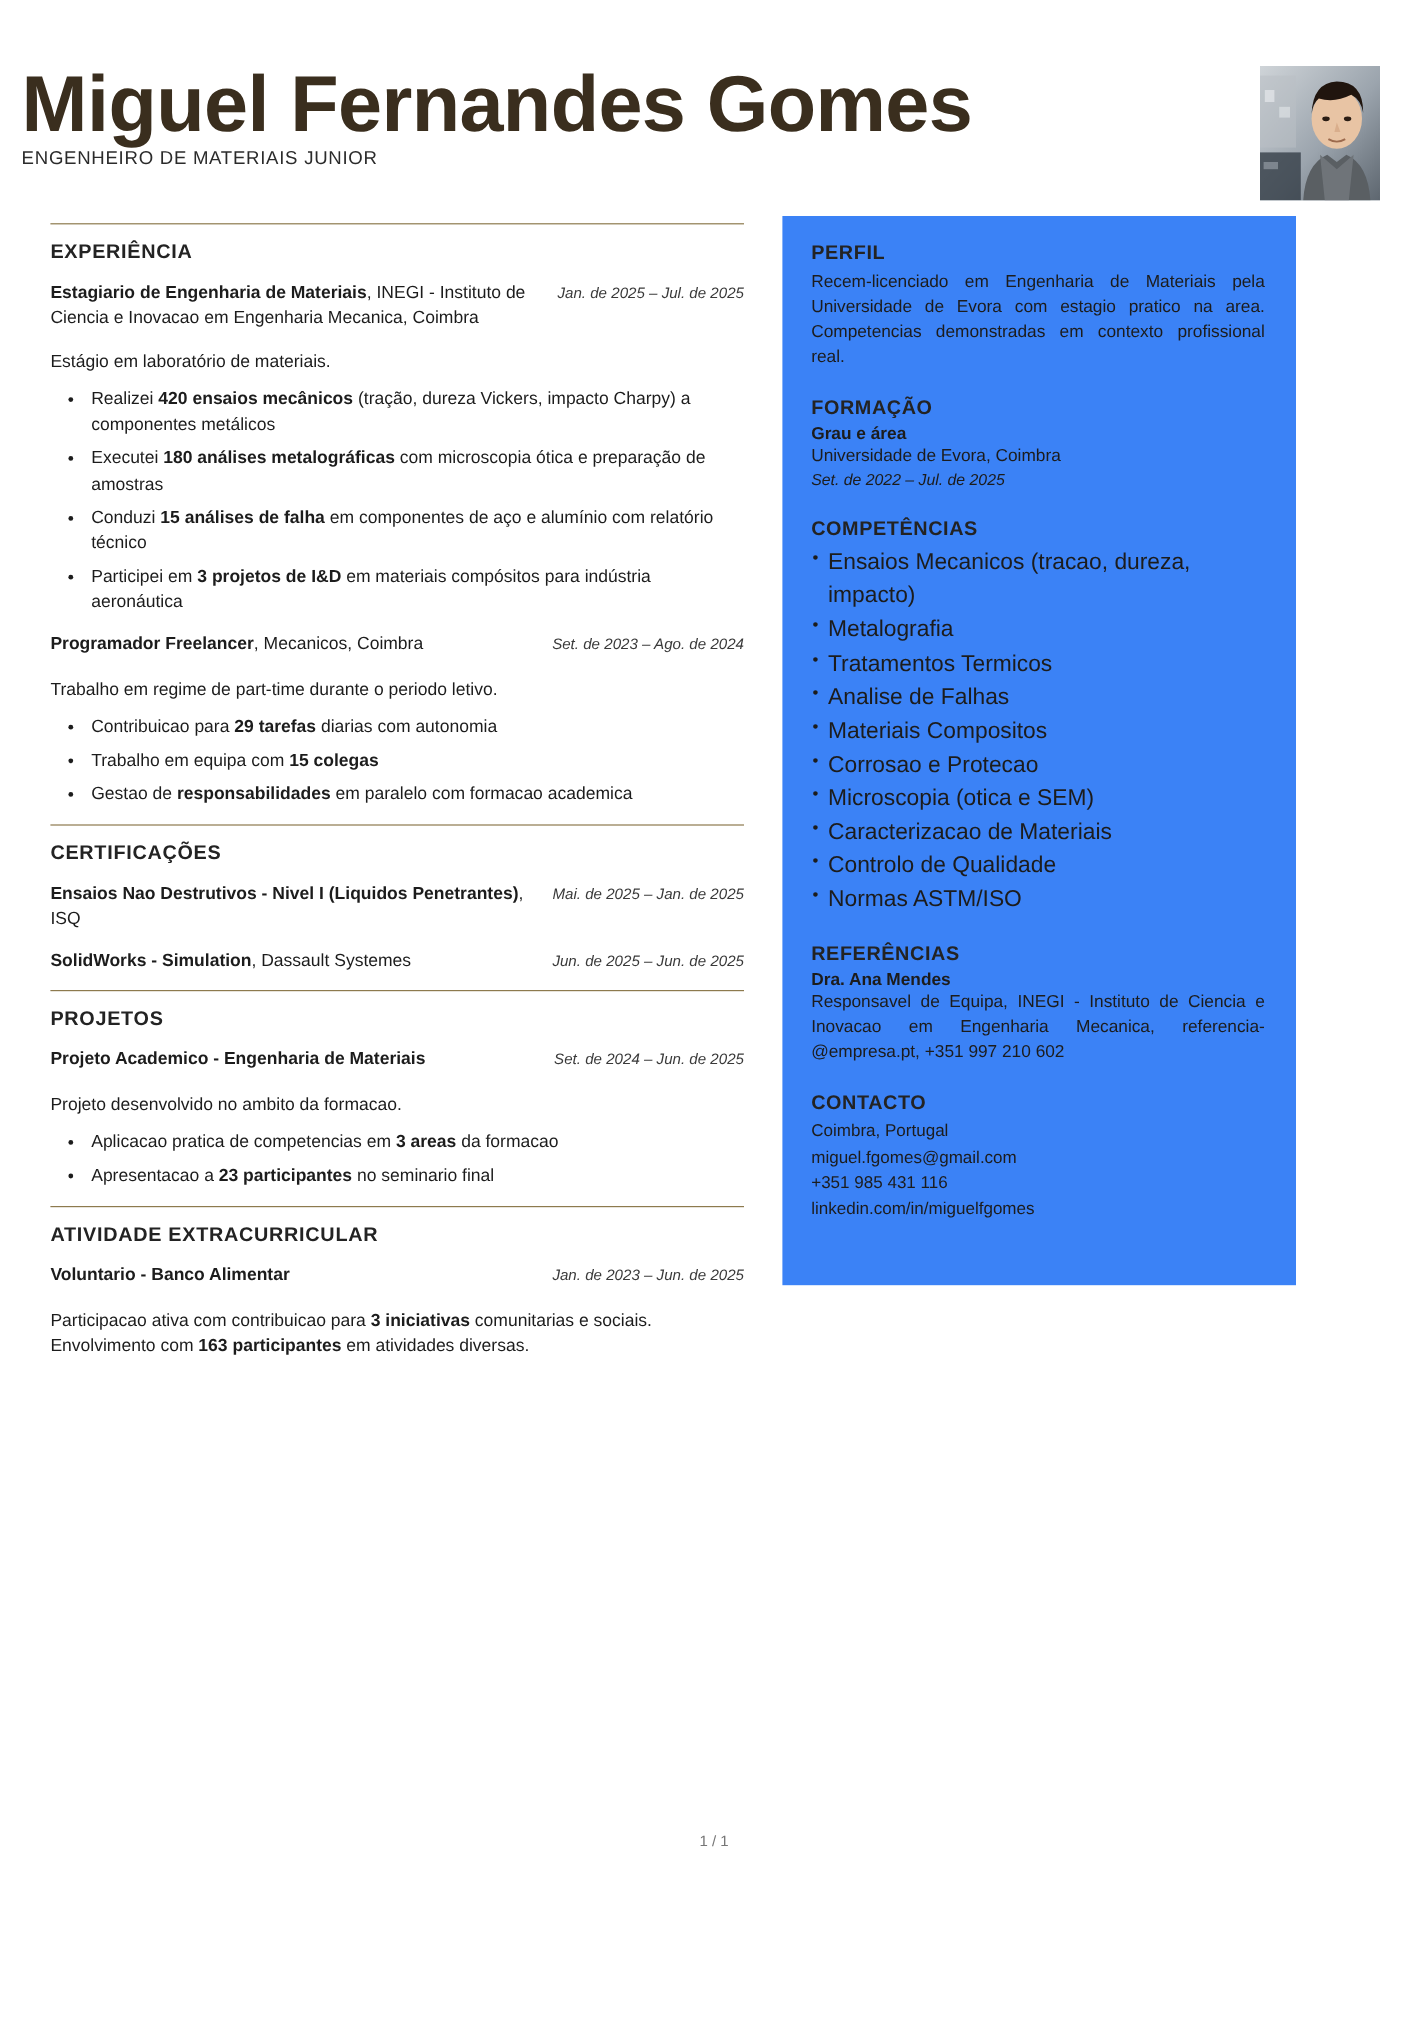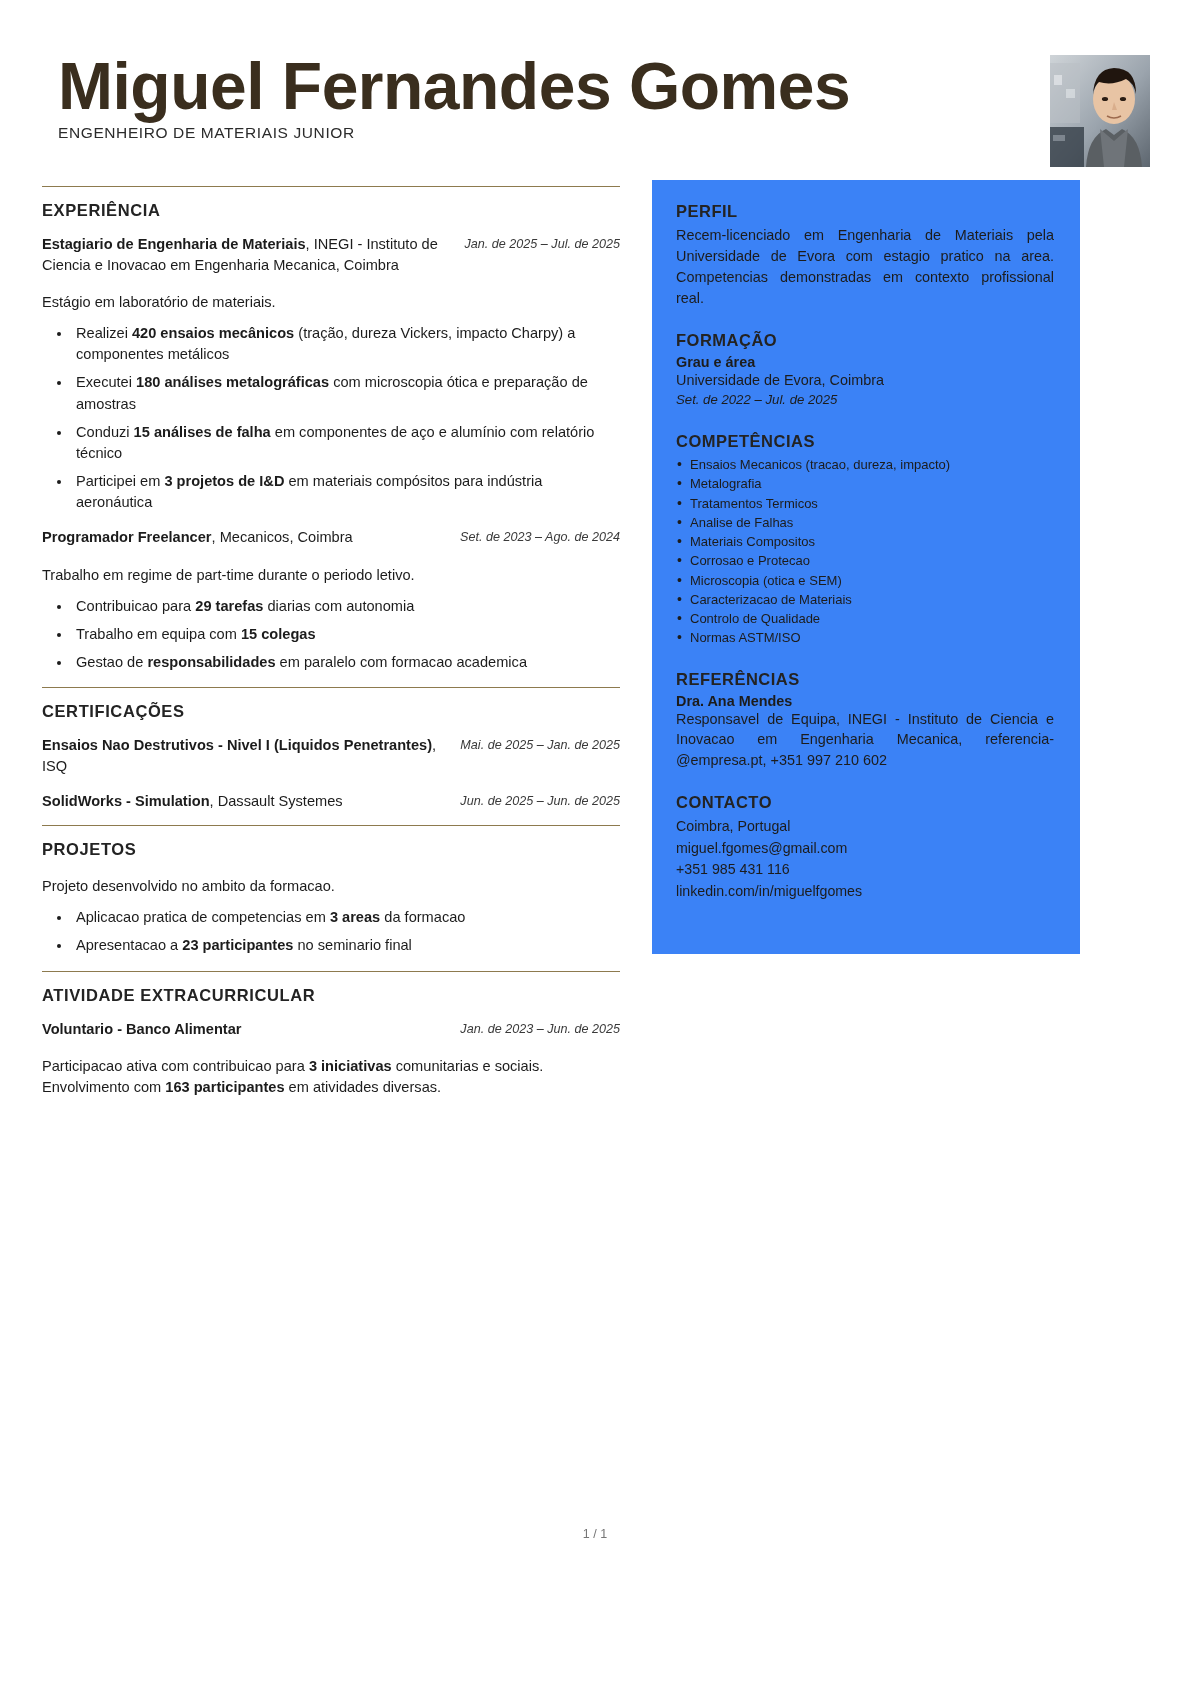--- a/index.html
+++ b/index.html
@@ -8,21 +8,21 @@
     width: 1190px; height: 1683px;
     background: #ffffff;
     font-family: "Liberation Sans", sans-serif;
     color: #1c1c1c;
     position: relative;
     overflow: hidden;
   }
   .page { position: relative; width: 1190px; height: 1683px; padding: 0; }
 
   
-  .header { position: relative; padding: 55px 40px 0 58px; height: 180px; }
+  .header { position: relative; padding: 55px 40px 0 18px; height: 180px; }
   .name {
     font-size: 66px;
     line-height: 0.96;
     font-weight: bold;
     letter-spacing: -0.5px;
     color: #3a2e1e;
     margin: 0;
     white-space: nowrap;
   }
   .subtitle {
@@ -71,21 +71,21 @@
   .side-sec { margin-bottom: 22px; }
   .side-title {
     font-size: 16.5px; font-weight: bold; letter-spacing: 0.5px;
     color: #232323; margin-bottom: 4px;
   }
   .side-text { font-size: 14.4px; line-height: 1.45; text-align: justify; }
   .side-sub { font-size: 14.4px; font-weight: bold; margin-top: 2px; }
   .side-line { font-size: 14.4px; line-height: 1.45; }
   .side-date { font-size: 13.2px; font-style: italic; line-height: 1.5; }
   ul.side-list { list-style: none; margin: 2px 0 0 0; padding: 0; }
-  ul.side-list li { font-size: 13px; line-height: 1.48; padding-left: 14px; position: relative; }
+  ul.side-list li { font-size: 19px; line-height: 1.48; padding-left: 14px; position: relative; }
   ul.side-list li::before {
     content: "•"; position: absolute; left: 1px; top: -1px; font-size: 14px;
   }
   .contact-line { font-size: 14.2px; line-height: 1.52; }
 
   
   .footer {
     position: absolute; left: 0; right: 0; bottom: 142px;
     text-align: center; font-size: 12.5px; color: #767676;
   }
@@ -186,20 +186,26 @@
             <div class="entry-date">Jun. de 2025 – Jun. de 2025</div>
           </div>
         </div>
       </div>
 
       <div class="sec">
         <div class="sec-rule"></div>
         <div class="sec-title">PROJETOS</div>
 
         <div class="entry">
+          <div class="entry-head">
+            <div class="entry-main">
+              <b>Projeto Academico - Engenharia de Materiais</b><span></span>
+            </div>
+            <div class="entry-date">Set. de 2024 – Jun. de 2025</div>
+          </div>
           <div class="entry-desc">Projeto desenvolvido no ambito da formacao.</div>
           <ul class="bullets">
             <li><span>Aplicacao pratica de competencias em </span><b>3 areas</b><span> da formacao</span></li>
             <li><span>Apresentacao a </span><b>23 participantes</b><span> no seminario final</span></li>
           </ul>
         </div>
       </div>
 
       <div class="sec">
         <div class="sec-rule"></div>

